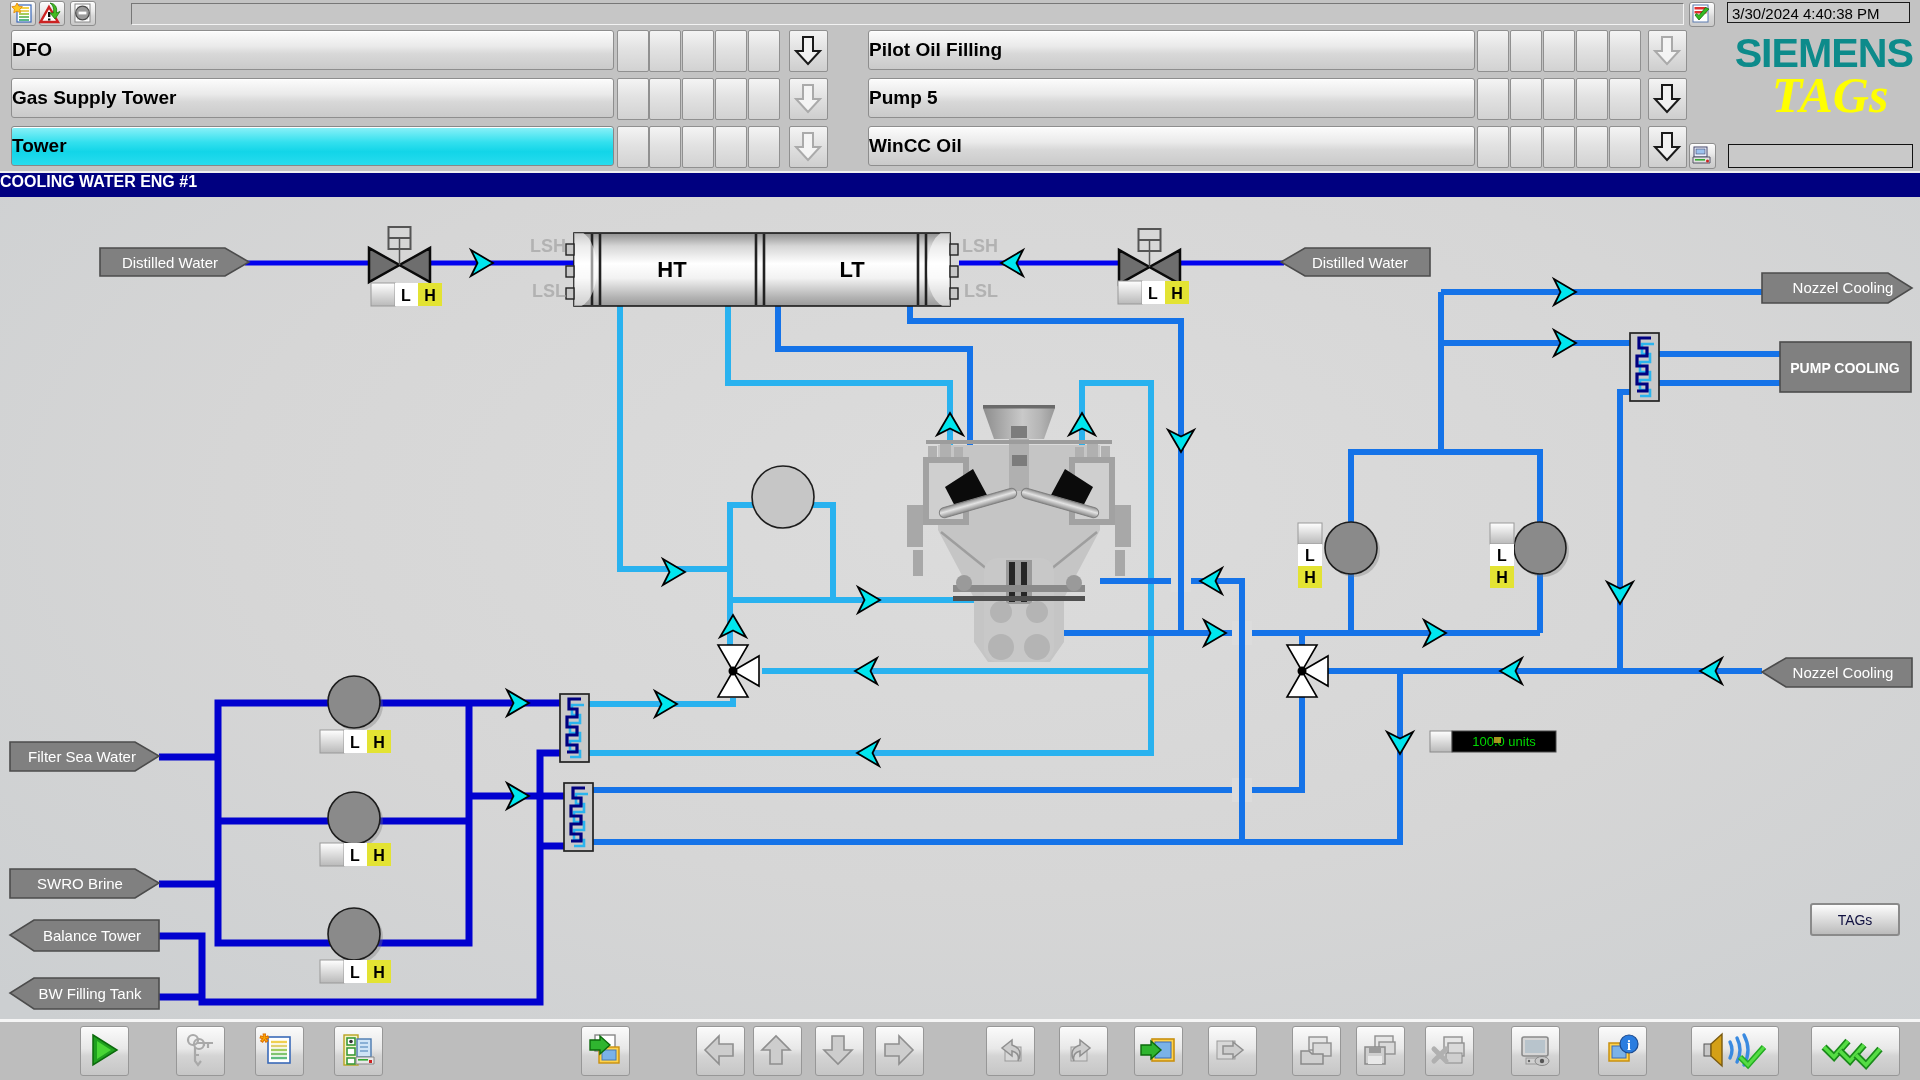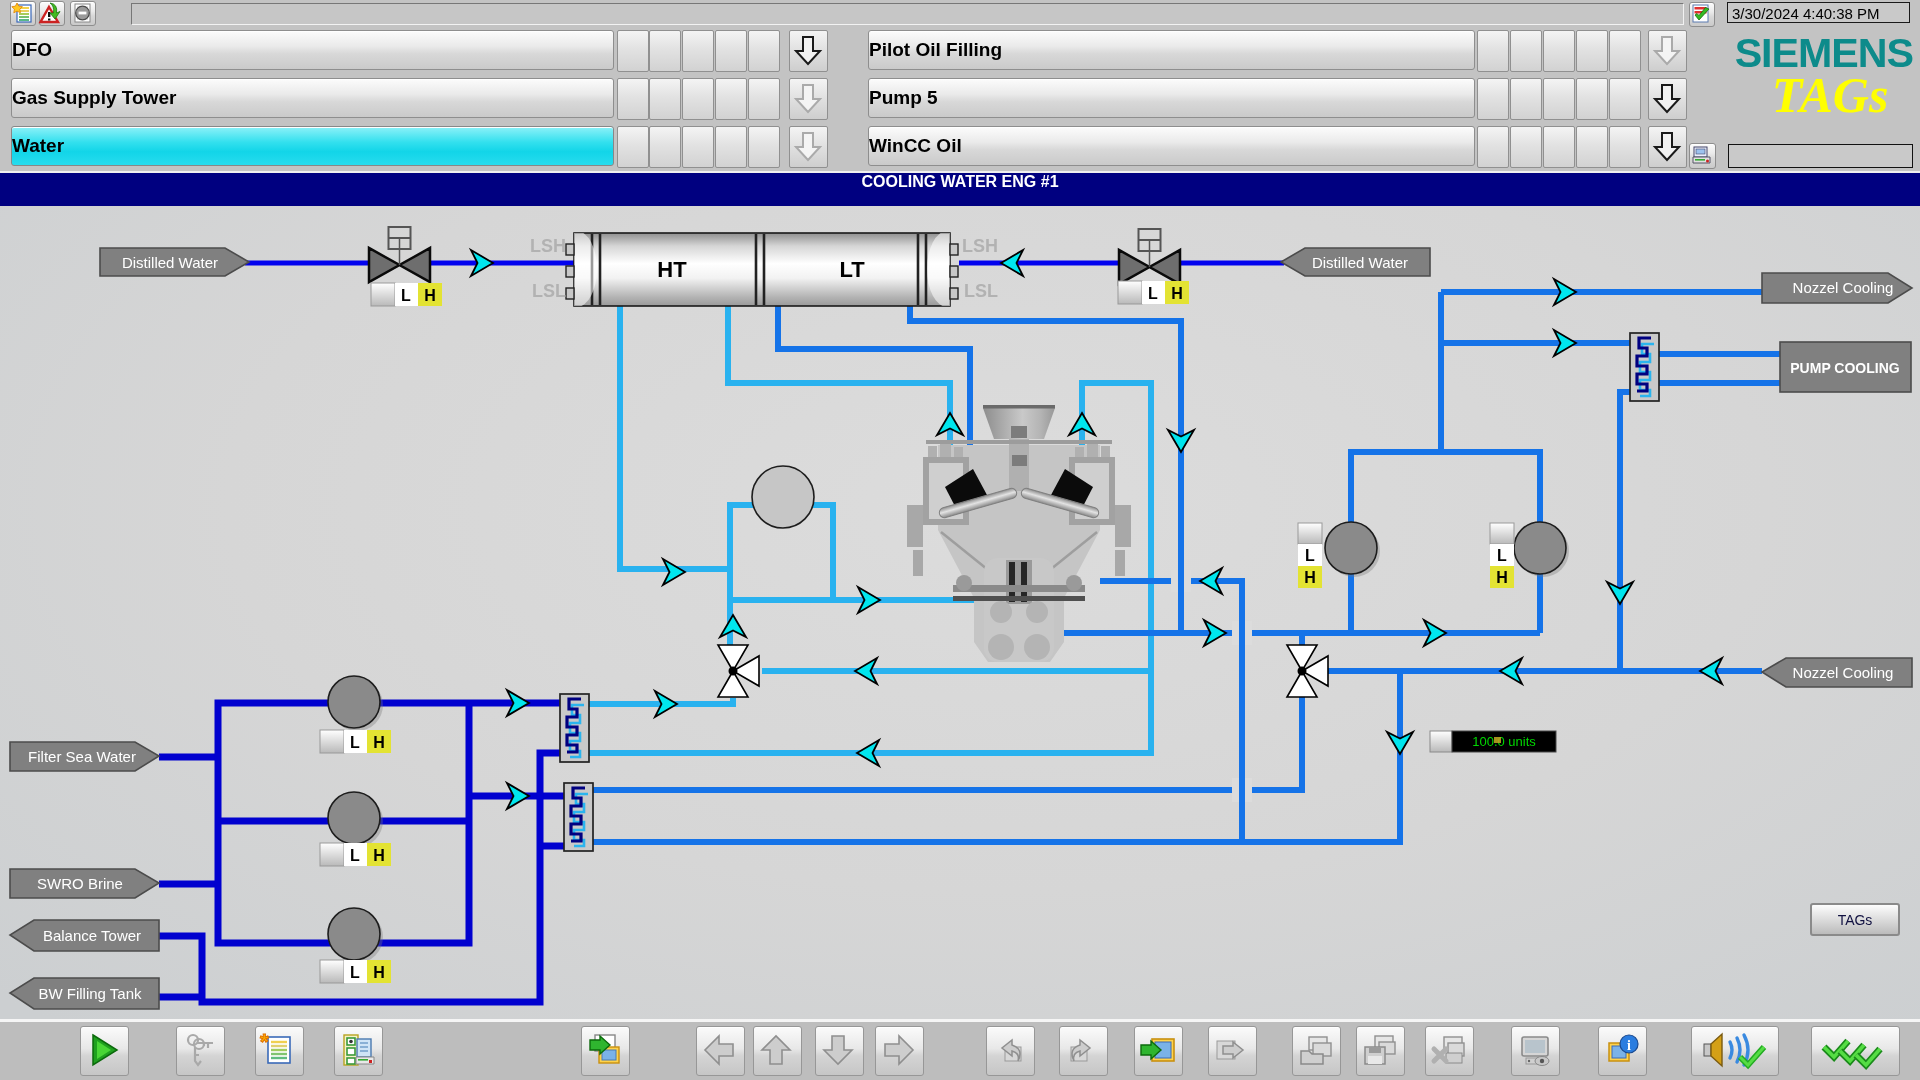--- a/index.html
+++ b/index.html
@@ -56,21 +56,21 @@
 <svg style="position:absolute;left:1689px;top:2px" width="24" height="23" viewBox="0 0 24 23">
     <rect x="4" y="3" width="15" height="17" fill="#fff" stroke="#5a7ab0"></rect>
     <rect x="5.5" y="5" width="12" height="2.5" fill="#e03030"></rect>
     <rect x="5.5" y="9" width="12" height="2.5" fill="#e03030"></rect>
     <path d="M6 13 L10 18 L20 7 L16.5 5.5 L10 13.5 L8 11.5 Z" fill="#33bb22" stroke="#1a6a10" stroke-width=".8"></path>
   </svg>
 <div style="position:absolute;left:1727px;top:2px;width:183px;height:21px;background:#c9c9c9;border:1px solid #1a1a1a;font-size:15px;color:#000;line-height:21px;padding-left:4px;box-sizing:border-box">3/30/2024 4:40:38 PM</div>
 
 <div class="btn mainbtn" style="left:11px;top:30px;width:601px;height:38px">DFO</div>
 <div class="btn mainbtn" style="left:11px;top:78px;width:601px;height:38px">Gas Supply Tower</div>
-<div class="btn mainbtn cyanbtn" style="left:11px;top:126px;width:601px;height:38px">Water</div>
+<div class="btn mainbtn cyanbtn" style="left:11px;top:126px;width:601px;height:38px">Tower</div>
 
 <div class="btn mainbtn" style="left:868px;top:30px;width:605px;height:38px">Pilot Oil Filling</div>
 <div class="btn mainbtn" style="left:868px;top:78px;width:605px;height:38px">Pump 5</div>
 <div class="btn mainbtn" style="left:868px;top:126px;width:605px;height:38px">WinCC Oil</div>
 
 <div class="sq" style="left:617px;top:30px"></div>
 <div class="sq" style="left:649px;top:30px"></div>
 <div class="sq" style="left:682px;top:30px"></div>
 <div class="sq" style="left:715px;top:30px"></div>
 <div class="sq" style="left:748px;top:30px"></div>
@@ -124,21 +124,21 @@
 <svg style="position:absolute;left:1689px;top:143px" width="25" height="24" viewBox="0 0 25 24">
     <rect x="5" y="4" width="13" height="10" fill="#e8f0ff" stroke="#446"></rect>
     <rect x="7" y="6" width="9" height="5" fill="#9cc2ee" stroke="#446" stroke-width=".6"></rect>
     <path d="M4 14 h17 v6 h-17 z" fill="#e0e0e0" stroke="#556"></path>
     <rect x="6" y="16" width="10" height="1.6" fill="#3a3"></rect>
     <circle cx="18.5" cy="18" r="1.5" fill="#c22"></circle>
   </svg>
 <div style="position:absolute;left:1728px;top:144px;width:183px;height:22px;background:#c9c9c9;border:1px solid #111"></div>
 
 <div style="position:absolute;left:0;top:171px;width:1920px;height:2px;background:#efefef"></div>
-<div style="position:absolute;left:0;top:173px;width:1920px;height:33px;background:#000080;color:#fff;font-weight:bold;font-size:16px;text-align:center;line-height:18px">COOLING WATER ENG #1</div>
+<div style="position:absolute;left:0;top:173px;width:1920px;height:24px;background:#000080;color:#fff;font-weight:bold;font-size:16px;line-height:18px">COOLING WATER ENG #1</div>
 
 <svg id="diag" viewBox="0 0 1920 1080">
 <defs>
 <linearGradient id="tankg" x1="0" y1="0" x2="0" y2="1">
  <stop offset="0" stop-color="#8f8f8f"></stop>
         <stop offset="0.18" stop-color="#d6d6d6"></stop>
         <stop offset="0.42" stop-color="#ffffff"></stop>
         <stop offset="0.62" stop-color="#f2f2f2"></stop>
         <stop offset="0.88" stop-color="#b3b3b3"></stop>
         <stop offset="1" stop-color="#9a9a9a"></stop>

